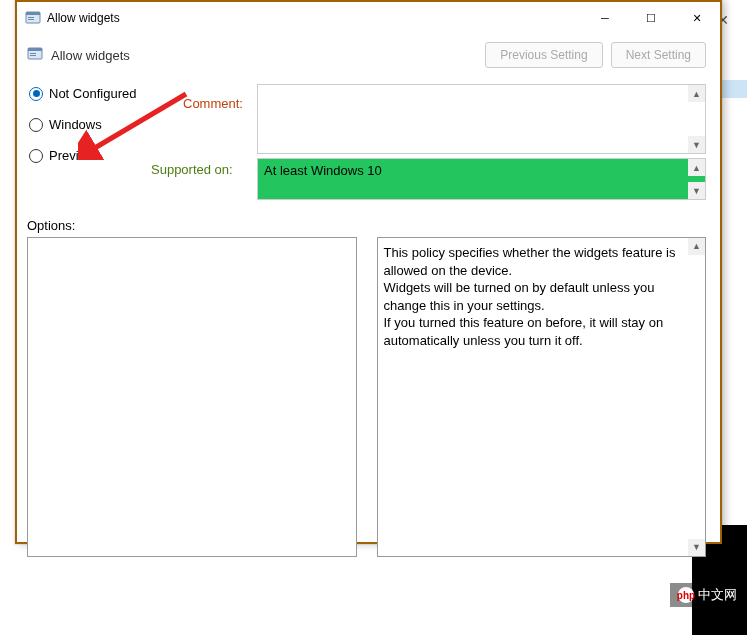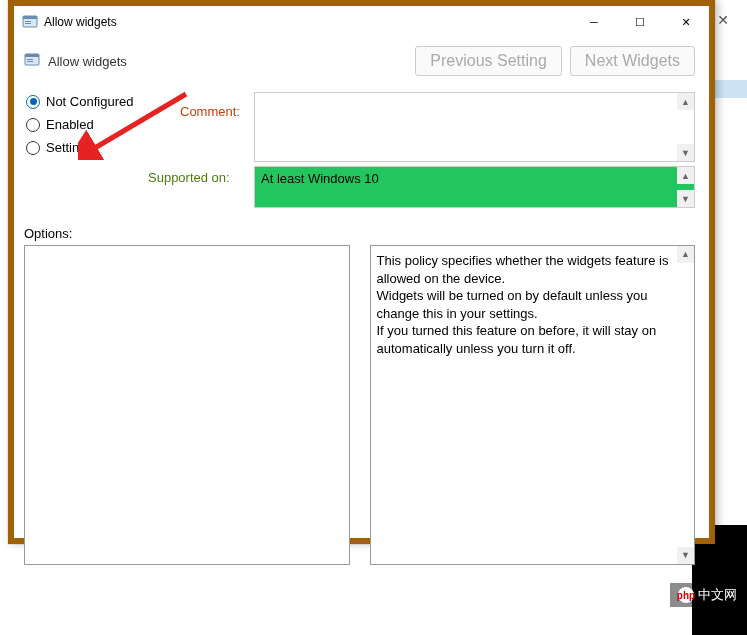--- a/index.html
+++ b/index.html
@@ -54,25 +54,25 @@
       background: #fff;
       color: #d00;
       font-size: 10px;
       font-weight: bold;
       display: flex;
       align-items: center;
       justify-content: center;
     }
     .dialog {
       position: absolute;
-      top: 0; left: 8px;
+      top: 0; left: 15px;
       width: 707px;
       height: 544px;
       background: #fff;
-      border: 6px solid #a16207;
+      border: 2px solid #a16207;
       box-shadow: 3px 0 8px rgba(0,0,0,0.25), 0 0 0 1px rgba(0,0,0,0.05);
       display: flex;
       flex-direction: column;
     }
     .titlebar {
       height: 32px;
       display: flex;
       align-items: center;
       padding: 0 0 0 8px;
       background: #fff;
@@ -107,36 +107,36 @@
     .header-title {
       flex: 1;
       font-size: 13px;
       color: #333;
     }
     .nav-btn {
       border: 1px solid #ccc;
       background: #fafafa;
       color: #aaa;
       padding: 5px 14px;
-      font-size: 16px;
+      font-size: 12px;
       margin-left: 8px;
       border-radius: 3px;
     }
     .config-area {
       display: grid;
       grid-template-columns: 150px 70px 1fr;
       padding: 12px 14px 4px 12px;
       gap: 4px 4px;
       align-items: start;
     }
     .radio-group {
       grid-row: 1 / span 3;
       display: flex;
       flex-direction: column;
-      gap: 8px;
+      gap: 16px;
       padding-top: 2px;
     }
     .radio-item {
       display: flex;
       align-items: center;
       gap: 6px;
       font-size: 13px;
       color: #000;
     }
     .radio-circle {
@@ -292,38 +292,38 @@
     <span class="header-icon">
       <svg class="policy-icon-svg" viewBox="0 0 16 16">
         <rect x="1" y="2" width="14" height="11" rx="1" fill="#d9e7f5" stroke="#6b8ab0" stroke-width="1"></rect>
         <rect x="1" y="2" width="14" height="3" fill="#6b8ab0"></rect>
         <rect x="3" y="7" width="6" height="1" fill="#6b8ab0"></rect>
         <rect x="3" y="9" width="6" height="1" fill="#6b8ab0"></rect>
       </svg>
     </span>
     <span class="header-title">Allow widgets</span>
     <button class="nav-btn">Previous Setting</button>
-    <button class="nav-btn">Next Widgets</button>
+    <button class="nav-btn">Next Setting</button>
   </div>
 
   <div class="config-area">
     <div class="radio-group">
       <label class="radio-item">
         <span class="radio-circle checked">
             <span class="radio-dot"></span>
           </span>
         <span>Not Configured</span>
       </label>
       <label class="radio-item">
         <span class="radio-circle"></span>
-        <span>Enabled</span>
+        <span>Windows</span>
       </label>
       <label class="radio-item">
         <span class="radio-circle"></span>
-        <span>Setting</span>
+        <span>Previous</span>
       </label>
     </div>
 
     <div class="lbl">Comment:</div>
     <div class="comment-box">
       <div class="scroll-arrow up">▲</div>
       <div class="scroll-arrow down">▼</div>
     </div>
 
     <div class="lbl-supported">Supported on:</div>

